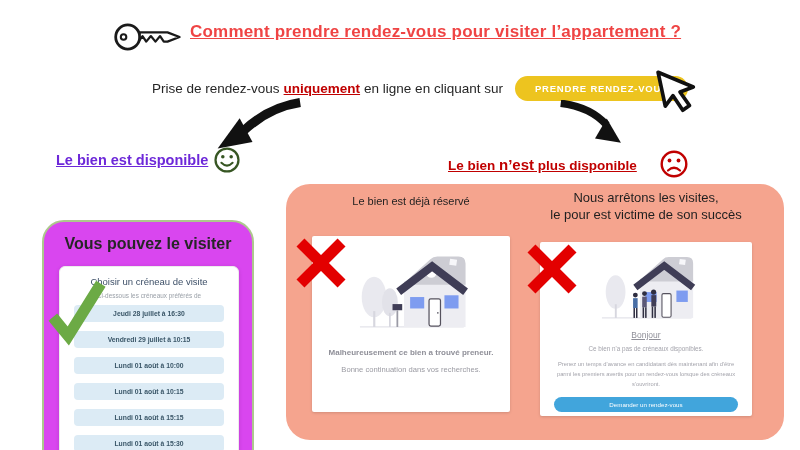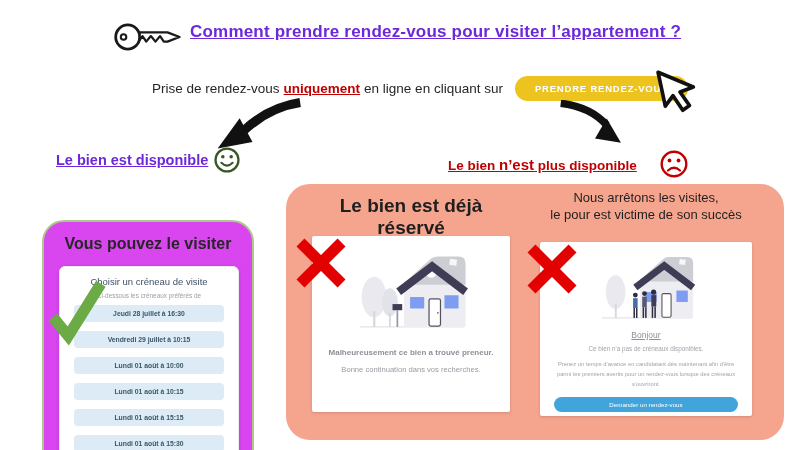--- a/index.html
+++ b/index.html
@@ -2,21 +2,21 @@
 <html><head>
 <meta charset="utf-8">
 <style>
   * { margin:0; padding:0; box-sizing:border-box; }
   body { font-family:"Liberation Sans", sans-serif; background:#fff; }
   .canvas { position:relative; width:800px; height:450px; background:#fff; overflow:hidden; }
 
   
   .key-icon { position:absolute; left:112px; top:16px; width:74px; height:42px; }
   .main-title { position:absolute; left:190px; top:22px; font-size:17px; font-weight:bold;
-                color:#6d28d9; text-decoration:underline; letter-spacing:.2px; }
+                color:#ef4444; text-decoration:underline; letter-spacing:.2px; }
 
   .subline { position:absolute; left:152px; top:76px; display:flex; align-items:center;
              gap:4px; font-size:13.5px; color:#262626; white-space:nowrap; }
   .subline .emph { color:#C00000; font-weight:bold; text-decoration:underline; }
   .cta-yellow { margin-left:8px; background:#EDC41F; color:#fff; border:none; cursor:pointer;
                 border-radius:15px; padding:7px 20px; font-size:9.5px; font-weight:bold;
                 letter-spacing:.8px; font-family:inherit; }
   .cursor-icon { position:absolute; left:651px; top:66px; width:58px; height:52px; z-index:5; }
 
   .arrow-left  { position:absolute; left:212px; top:98px;  width:92px; height:55px; }
@@ -48,21 +48,21 @@
 
   
   .unavail-heading { position:absolute; left:448px; top:149px; display:flex; align-items:center; gap:22px; }
   .unavail-heading .txt { font-size:13.5px; font-weight:bold; color:#C00000; text-decoration:underline; }
   .unavail-heading .txt .emph2 { font-size:15px; font-weight:800; }
   .sad-icon { width:30px; height:30px; }
 
   .pink-panel { position:absolute; left:286px; top:184px; width:498px; height:256px;
                 background:#F5A48E; border-radius:24px; }
   .reserved-title { position:absolute; left:24px; top:11px; width:202px; text-align:center;
-                    font-size:19px; font-weight:700; color:#1f1f1f; }
+                    font-size:11px; font-weight:400; color:#1f1f1f; }
   .stopped-title  { position:absolute; left:238px; top:6px; width:244px; text-align:center;
                     font-size:13px; font-weight:500; color:#1f1f1f; line-height:1.3; }
 
   .white-card { position:absolute; background:#fff; border-radius:2px;
                 box-shadow:0 1px 3px rgba(0,0,0,.15);
                 display:flex; flex-direction:column; align-items:center; }
   .reserved-card { left:26px;  top:52px; width:198px; height:176px; }
   .stopped-card  { left:254px; top:58px; width:212px; height:174px; }
 
   .cross-icon { position:absolute; width:56px; height:62px; z-index:3; }

